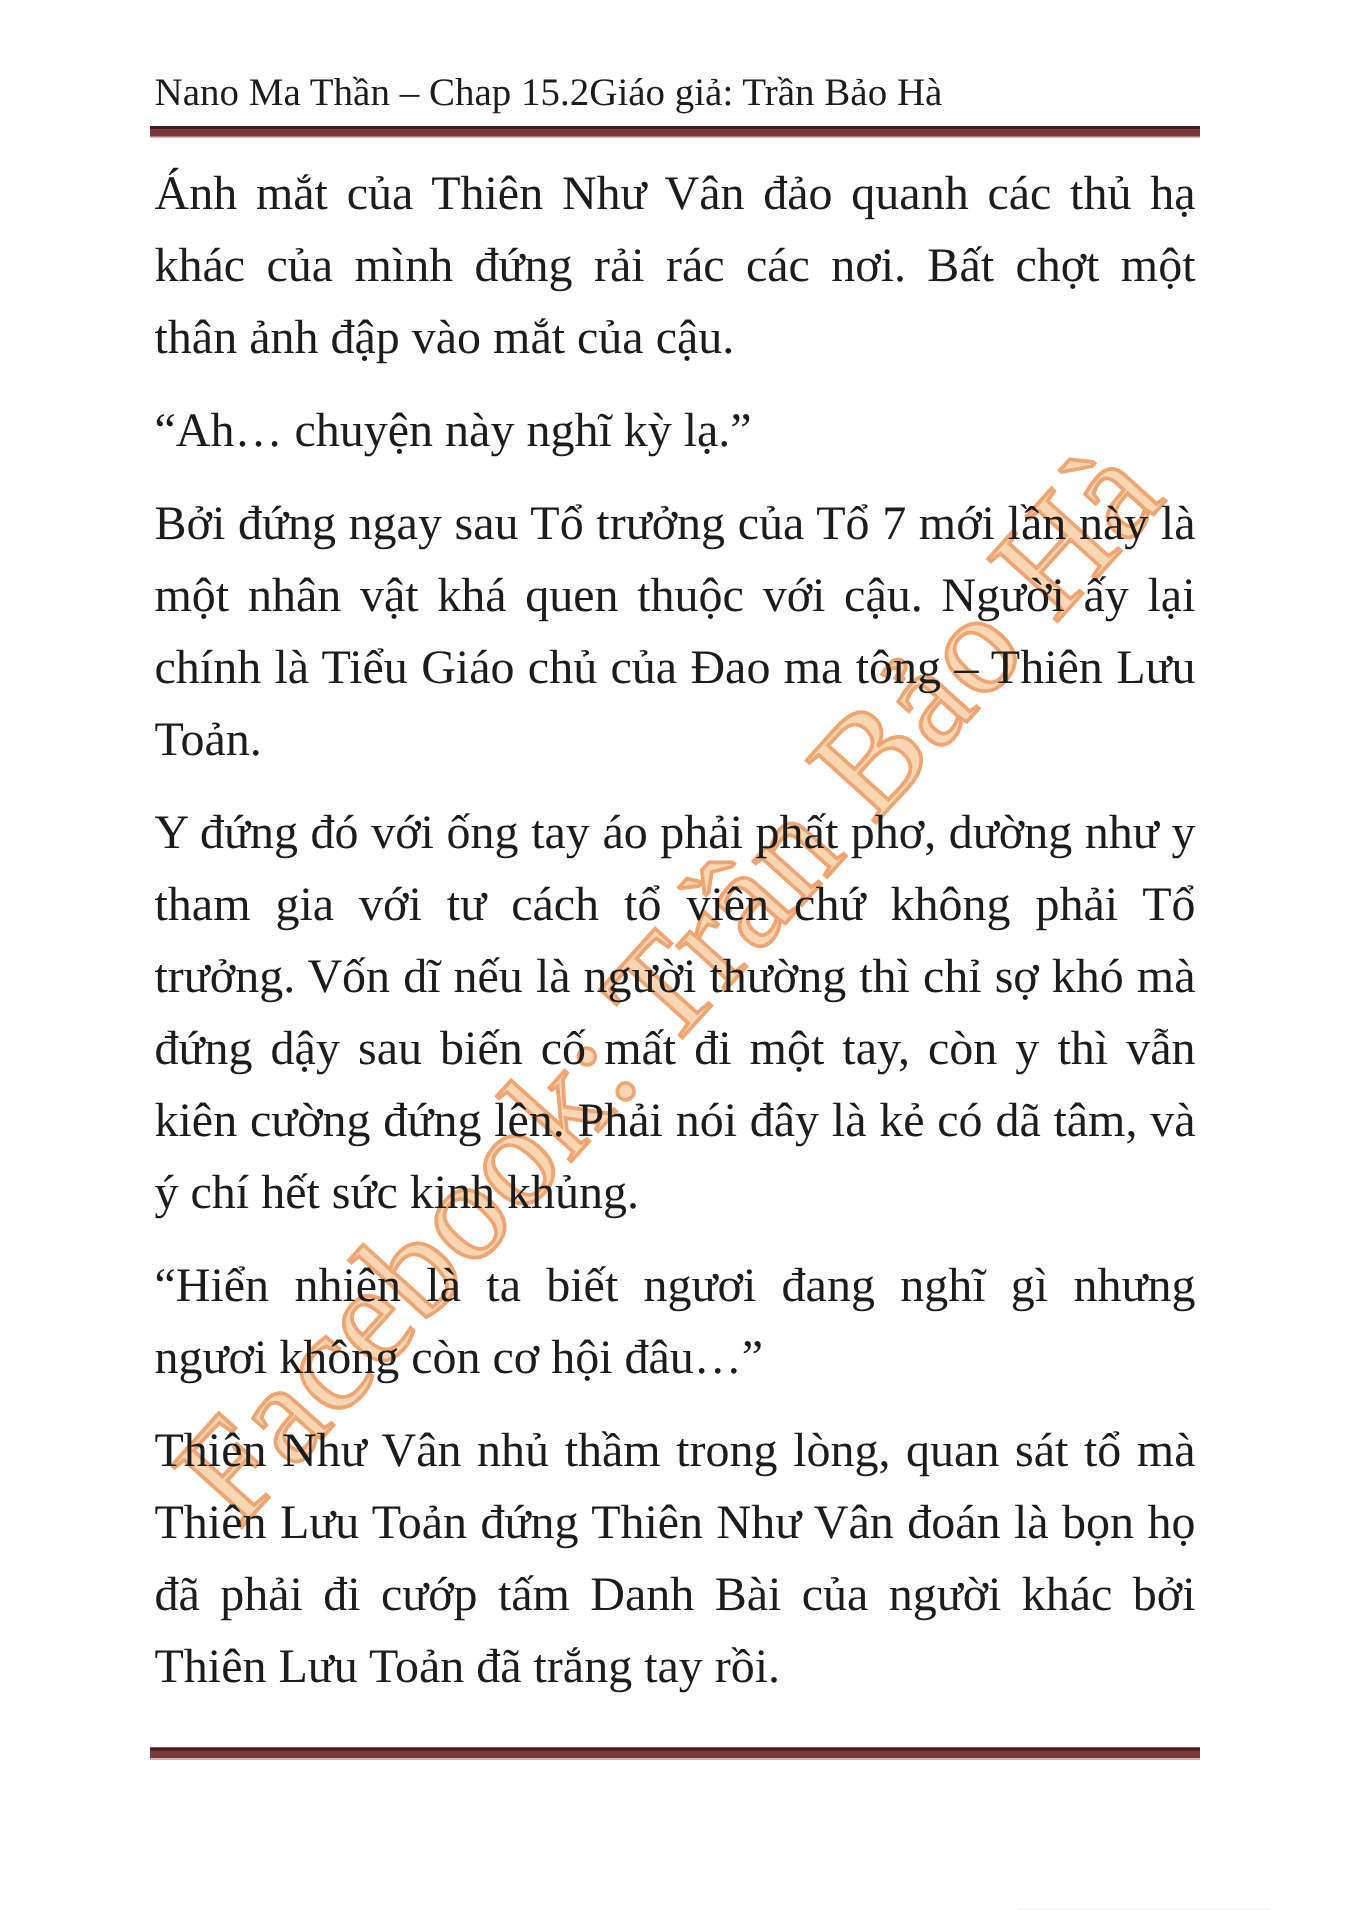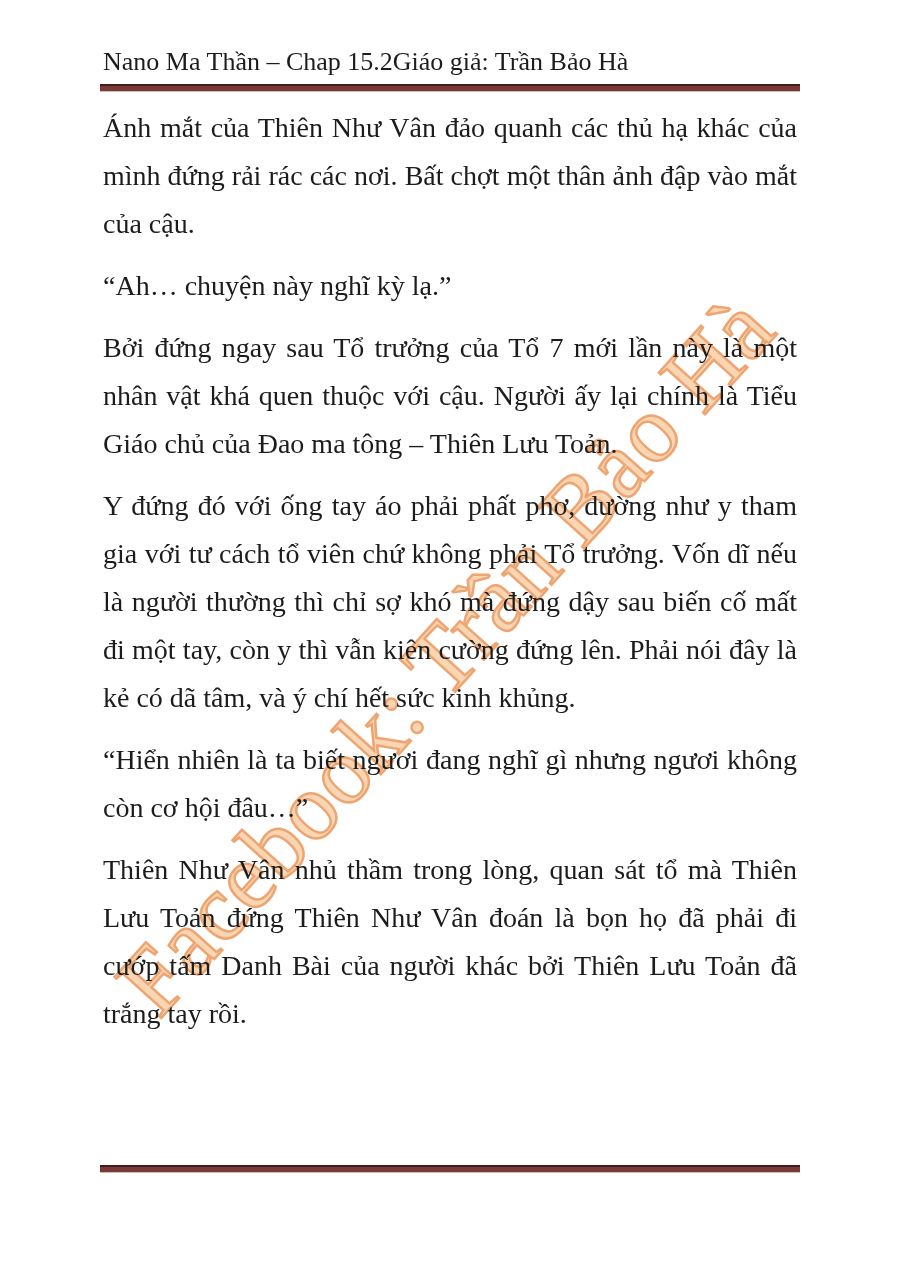--- a/index.html
+++ b/index.html
@@ -55,21 +55,21 @@
     z-index: 1;
   }
   .rule-top { top: 84px; }
   .rule-bottom { top: 1165px; }
   
   .content {
     position: absolute;
     left: 103px;
     width: 694px;
     top: 104px;
-    font-size: 28px;
+    font-size: 32px;
     line-height: 48px;
     text-align: justify;
     z-index: 1;
   }
   .content p { margin: 0 0 14px 0; }
   
   .footer-label {
     position: absolute;
     right: 103px;
     top: 1226px;

